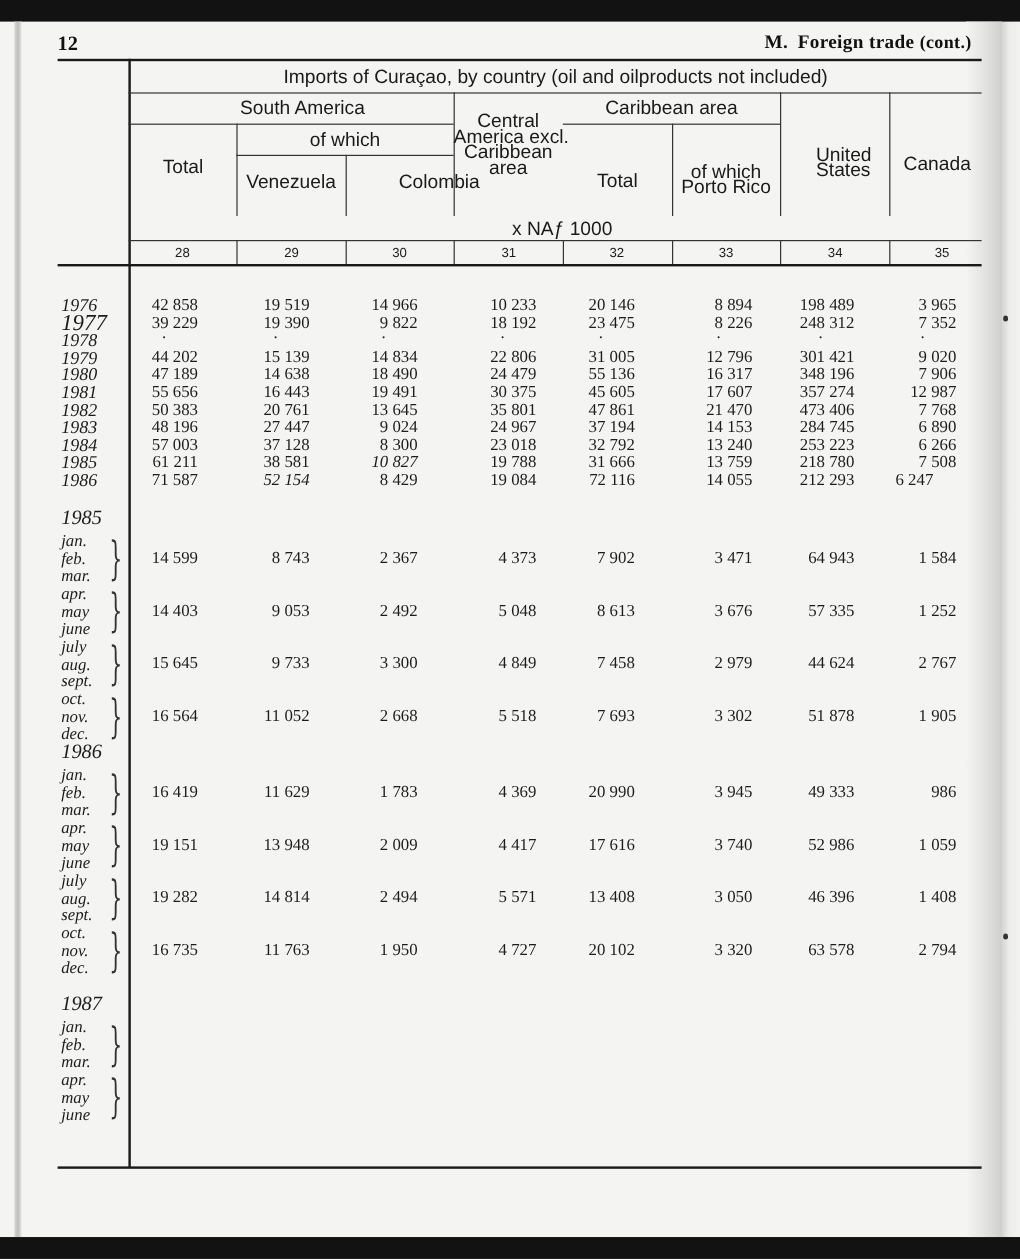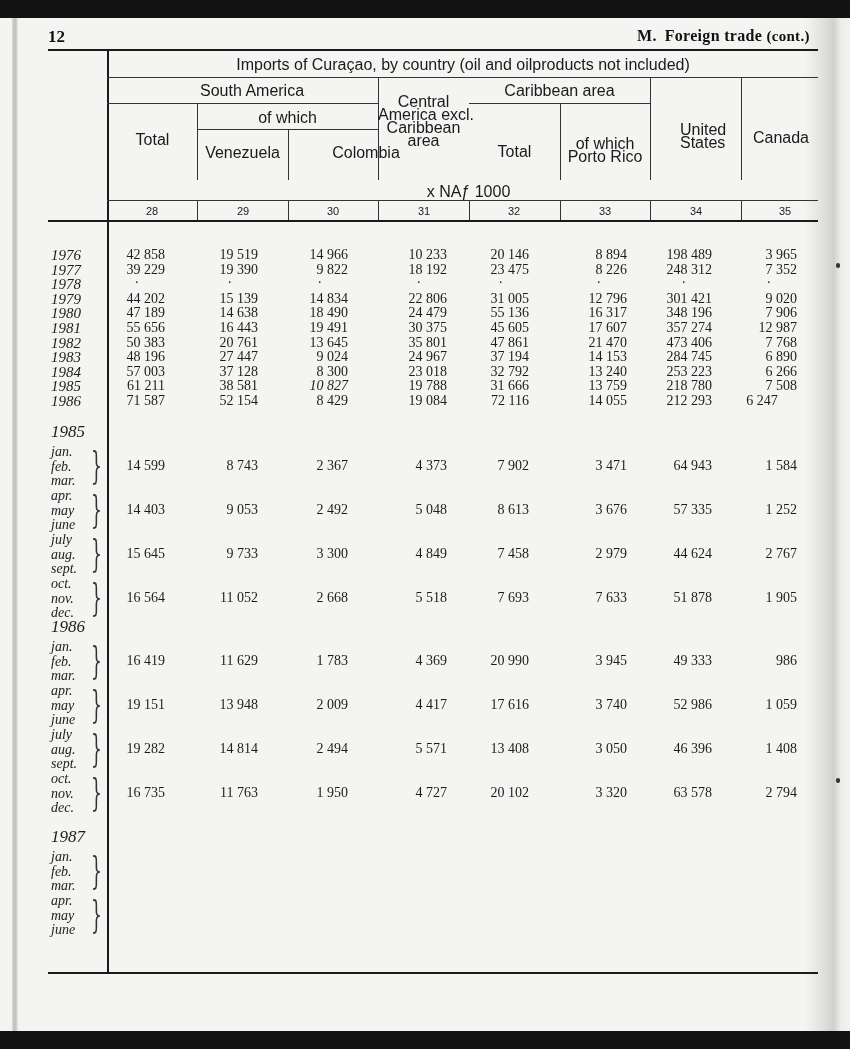--- a/index.html
+++ b/index.html
@@ -147,21 +147,21 @@
   <div id="annual">
       <div class="lbl" style="left: 51px; top: 248px; font-size: 15px;">1976</div>
       <div class="num" style="left: 95px; width: 70px; top: 248px;">42 858</div>
       <div class="num" style="left: 188px; width: 70px; top: 248px;">19 519</div>
       <div class="num" style="left: 278px; width: 70px; top: 248px;">14 966</div>
       <div class="num" style="left: 377px; width: 70px; top: 248px;">10 233</div>
       <div class="num" style="left: 459px; width: 70px; top: 248px;">20 146</div>
       <div class="num" style="left: 557px; width: 70px; top: 248px;">8 894</div>
       <div class="num" style="left: 642px; width: 70px; top: 248px;">198 489</div>
       <div class="num" style="left: 727px; width: 70px; top: 248px;">3 965</div>
-      <div class="lbl" style="left: 51px; top: 262.6px; font-size: 15px;">1977</div>
+      <div class="lbl" style="left: 51px; top: 262.6px; font-size: 19px;">1977</div>
       <div class="num" style="left: 95px; width: 70px; top: 262.6px;">39 229</div>
       <div class="num" style="left: 188px; width: 70px; top: 262.6px;">19 390</div>
       <div class="num" style="left: 278px; width: 70px; top: 262.6px;">9 822</div>
       <div class="num" style="left: 377px; width: 70px; top: 262.6px;">18 192</div>
       <div class="num" style="left: 459px; width: 70px; top: 262.6px;">23 475</div>
       <div class="num" style="left: 557px; width: 70px; top: 262.6px;">8 226</div>
       <div class="num" style="left: 642px; width: 70px; top: 262.6px;">248 312</div>
       <div class="num" style="left: 727px; width: 70px; top: 262.6px;">7 352</div>
       <div class="lbl" style="left: 51px; top: 277.2px; font-size: 15px;">1978</div>
       <div class="num" style="left: 135px; width: 0px; top: 272.2px; text-align: left;">.</div>
@@ -230,21 +230,21 @@
       <div class="num" style="left: 95px; width: 70px; top: 379.4px;">61 211</div>
       <div class="num" style="left: 188px; width: 70px; top: 379.4px;">38 581</div>
       <div class="num" style="left: 278px; width: 70px; top: 379.4px; font-style: italic;">10 827</div>
       <div class="num" style="left: 377px; width: 70px; top: 379.4px;">19 788</div>
       <div class="num" style="left: 459px; width: 70px; top: 379.4px;">31 666</div>
       <div class="num" style="left: 557px; width: 70px; top: 379.4px;">13 759</div>
       <div class="num" style="left: 642px; width: 70px; top: 379.4px;">218 780</div>
       <div class="num" style="left: 727px; width: 70px; top: 379.4px;">7 508</div>
       <div class="lbl" style="left: 51px; top: 394px; font-size: 15px;">1986</div>
       <div class="num" style="left: 95px; width: 70px; top: 394px;">71 587</div>
-      <div class="num" style="left: 188px; width: 70px; top: 394px;">52 154</div>
+      <div class="num" style="left: 188px; width: 70px; top: 394px; font-style: italic;">52 154</div>
       <div class="num" style="left: 278px; width: 70px; top: 394px;">8 429</div>
       <div class="num" style="left: 377px; width: 70px; top: 394px;">19 084</div>
       <div class="num" style="left: 459px; width: 70px; top: 394px;">72 116</div>
       <div class="num" style="left: 557px; width: 70px; top: 394px;">14 055</div>
       <div class="num" style="left: 642px; width: 70px; top: 394px;">212 293</div>
       <div class="num" style="left: 727px; width: 70px; top: 394px; text-align: center;">6 247</div>
     </div>
   <div id="quarterly">
       <div class="lbl year" style="left: 51px; top: 425px;">1985</div>
       <div class="lbl" style="left: 51px; top: 445px;">jan.</div>
@@ -285,21 +285,21 @@
       <div class="num" style="left: 727px; width: 70px; top: 547px;">2 767</div>
       <div class="lbl" style="left: 51px; top: 577px;">oct.</div>
       <div class="lbl" style="left: 51px; top: 591.5px;">nov.</div>
       <div class="lbl" style="left: 51px; top: 606px;">dec.</div>
       <div class="brace" style="left: 91px; top: 578px;">}</div>
       <div class="num" style="left: 95px; width: 70px; top: 591px;">16 564</div>
       <div class="num" style="left: 188px; width: 70px; top: 591px;">11 052</div>
       <div class="num" style="left: 278px; width: 70px; top: 591px;">2 668</div>
       <div class="num" style="left: 377px; width: 70px; top: 591px;">5 518</div>
       <div class="num" style="left: 459px; width: 70px; top: 591px;">7 693</div>
-      <div class="num" style="left: 557px; width: 70px; top: 591px;">7 633</div>
+      <div class="num" style="left: 557px; width: 70px; top: 591px;">3 302</div>
       <div class="num" style="left: 642px; width: 70px; top: 591px;">51 878</div>
       <div class="num" style="left: 727px; width: 70px; top: 591px;">1 905</div>
       <div class="lbl year" style="left: 51px; top: 620px;">1986</div>
       <div class="lbl" style="left: 51px; top: 640px;">jan.</div>
       <div class="lbl" style="left: 51px; top: 654.5px;">feb.</div>
       <div class="lbl" style="left: 51px; top: 669px;">mar.</div>
       <div class="brace" style="left: 91px; top: 641px;">}</div>
       <div class="num" style="left: 95px; width: 70px; top: 654px;">16 419</div>
       <div class="num" style="left: 188px; width: 70px; top: 654px;">11 629</div>
       <div class="num" style="left: 278px; width: 70px; top: 654px;">1 783</div>

